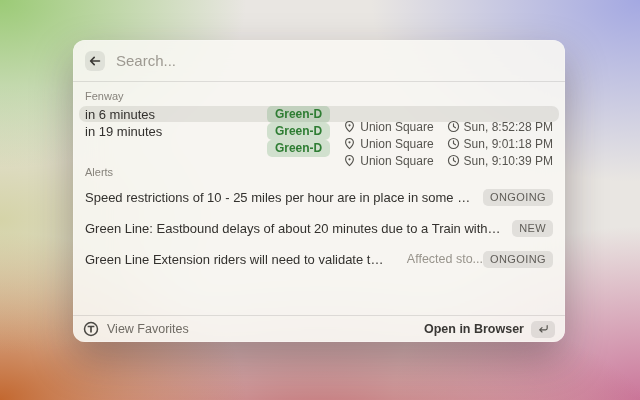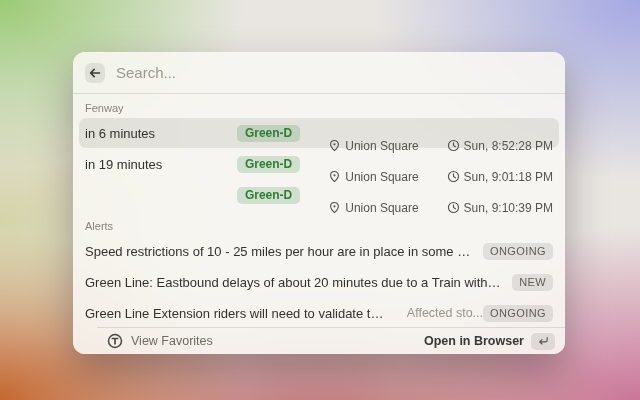--- a/index.html
+++ b/index.html
@@ -10,59 +10,59 @@
     background-color:#e9e6e2;
     background-image:
       radial-gradient(55% 60% at 0% 0%,   rgba(151,201,112,0.95), rgba(151,201,112,0) 70%),
       radial-gradient(60% 65% at 100% 0%, rgba(160,165,226,0.95), rgba(160,165,226,0) 70%),
       radial-gradient(45% 45% at 0% 55%,  rgba(196,196,120,0.55), rgba(196,196,120,0) 75%),
       radial-gradient(55% 60% at 0% 100%, rgba(193,97,38,0.95),  rgba(193,97,38,0) 70%),
       radial-gradient(75% 55% at 50% 112%,rgba(184,78,84,0.92),  rgba(184,78,84,0) 72%),
       radial-gradient(55% 62% at 100% 100%,rgba(201,112,150,0.95),rgba(201,112,150,0) 70%);
   }
   .panel {
-    position:absolute; left:73px; top:52px; width:492px; height:302px;
+    position:absolute; left:73px; top:40px; width:492px; height:302px;
     background:rgba(248,247,243,0.88);
     backdrop-filter:blur(18px);
     border-radius:12px;
     box-shadow:0 18px 40px rgba(40,20,30,0.35), 0 0 0 0.5px rgba(255,255,255,0.4) inset;
     display:flex; flex-direction:column;
   }
   
   .search-bar { height:42px; flex:0 0 42px; display:flex; align-items:center; gap:11px;
     padding:0 12px; border-bottom:1px solid rgba(0,0,0,0.10); }
   .back-btn { width:20px; height:20px; border-radius:6px; background:rgba(0,0,0,0.08);
     border:none; display:flex; align-items:center; justify-content:center; cursor:pointer; }
   .search-input { flex:1; border:none; outline:none; background:transparent;
     font-family:inherit; font-size:15px; color:#33312e; }
   .search-input::placeholder { color:#9d9991; }
   
   .list { flex:1; padding:4px 6px 0; overflow:hidden; }
   .section-label { height:20px; line-height:20px; padding:0 6px; font-size:11px;
     font-weight:500; color:#87837c; }
   .section-label.alerts { margin-top:6px; }
-  .row { height:30px; border-radius:7px; padding:0 6px; display:flex; align-items:center;
+  .row { height:16px; border-radius:7px; padding:0 6px; display:flex; align-items:center;
     margin-bottom:1px; cursor:default; }
   .row.selected { background:rgba(60,55,40,0.10); }
   .row-title { font-size:13px; font-weight:500; color:#33312e; white-space:nowrap; flex:0 1 auto;
     overflow:hidden; text-overflow:ellipsis; }
-  .row-right { margin-left:auto; display:flex; align-items:center; gap:28px; }
+  .row-right { margin-left:auto; display:flex; align-items:center; gap:13px; }
   .badge-green { background:rgba(77,152,81,0.22); color:#2e7d33; font-size:12px; font-weight:600;
     padding:1px 8px 2px; border-radius:5px; white-space:nowrap; }
   .meta { display:flex; align-items:center; gap:4px; font-size:12px; color:#56544f; white-space:nowrap;margin-top:25px; }
   .meta svg { flex:0 0 auto; }
   .alert-row { height:30px; }
   .alert-sub { font-size:12.5px; color:#98948c; white-space:nowrap; margin-left:11px; }
   .badge-gray { margin-left:auto; background:rgba(0,0,0,0.09); color:#5f5c57; font-size:11px;
     font-weight:500; letter-spacing:0.4px; padding:2px 7px 3px; border-radius:5px; white-space:nowrap;
     flex:0 0 auto; }
   .alert-row .alert-title { padding-right:10px; }
   
   .footer { flex:0 0 27px; border-top:1px solid rgba(0,0,0,0.10); display:flex; align-items:center;
-    padding:0 10px; gap:6px;margin-left:24px; }
+    padding:0 10px; gap:6px; }
   .footer-left { display:flex; align-items:center; gap:8px; }
   .footer-left-label { font-size:12.5px; color:#6f6b64; }
   .footer-right { margin-left:auto; display:flex; align-items:center; gap:7px; cursor:pointer; }
   .footer-right-label { font-size:12.5px; font-weight:600; color:#3a3835; }
   .key-hint { width:24px; height:17px; border-radius:5px; background:rgba(0,0,0,0.09);
     display:flex; align-items:center; justify-content:center; }
 </style>
 </head>
 <body>
 

